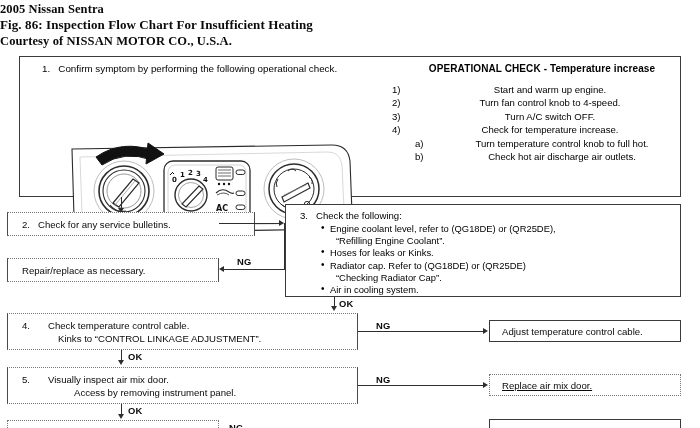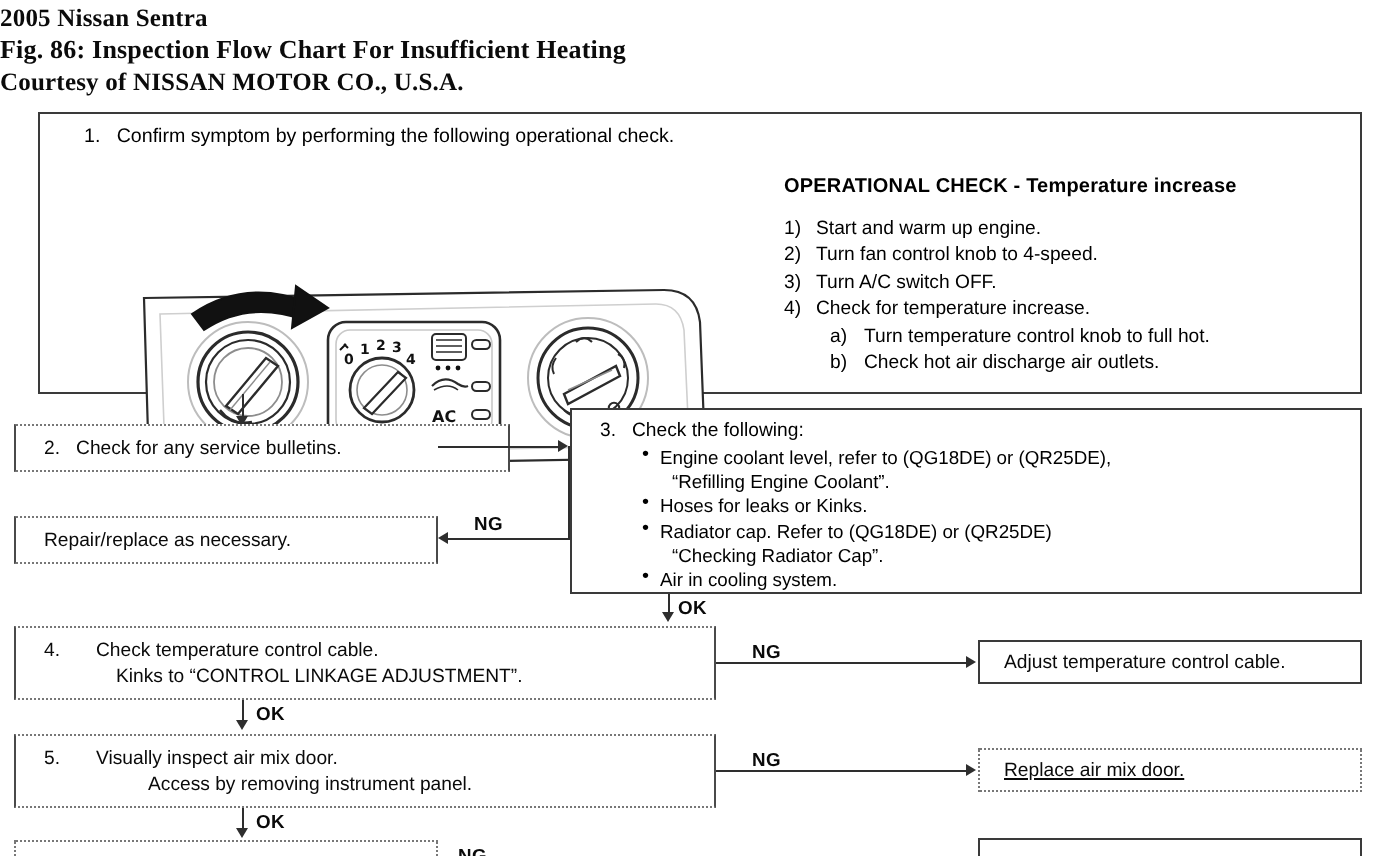--- a/index.html
+++ b/index.html
@@ -35,21 +35,21 @@
   .arrow-d{position:absolute;width:0;height:0;border-left:3.4px solid transparent;
            border-right:3.4px solid transparent;border-top:5px solid #2e2e2e;}
   .arrow-r{position:absolute;width:0;height:0;border-top:3.4px solid transparent;
            border-bottom:3.4px solid transparent;border-left:5px solid #2e2e2e;}
   .arrow-l{position:absolute;width:0;height:0;border-top:3.4px solid transparent;
            border-bottom:3.4px solid transparent;border-right:5px solid #2e2e2e;}
   .flag{position:absolute;font-size:9.4px;font-weight:bold;color:#0a0a0a;letter-spacing:.2px;}
 
   
   #step1-text{position:absolute;left:22px;top:6px;font-size:9.8px;}
-  #op-block{position:absolute;left:372px;top:31px;width:300px;}
+  #op-block{position:absolute;left:372px;top:6px;width:300px;}
   #op-head{font-size:10px;font-weight:bold;letter-spacing:.1px;}
   .op-li{font-size:9.6px;line-height:13.4px;margin-left:16px;position:relative;}
   .op-li .num{position:absolute;left:-16px;top:0;}
   .op-sub{font-size:9.6px;line-height:13.4px;margin-left:40px;position:relative;}
   .op-sub .num{position:absolute;left:-17px;top:0;}
 
   
   .b3-title{font-size:9.6px;margin-left:16px;position:relative;}
   .b3-title .num{position:absolute;left:-16px;top:0;}
   .b3-li{font-size:9.4px;line-height:12.2px;margin-left:30px;position:relative;}
@@ -70,21 +70,21 @@
 <body>
 
 <div id="page">
 
   <div class="title-block">
     <div class="t-line t1">2005 Nissan Sentra</div>
     <div class="t-line t2">Fig. 86: Inspection Flow Chart For Insufficient Heating</div>
     <div class="t-line t3">Courtesy of NISSAN MOTOR CO., U.S.A.</div>
   </div>
 
-  <div class="box bsolid" style="left:19px;top:56px;width:662px;height:141px;">
+  <div class="box bsolid" style="left:19px;top:56px;width:662px;height:141px;text-align:center;">
 
     <div id="step1-text">
       <span>1.</span>
       &nbsp;
       <span>Confirm symptom by performing the following operational check.</span>
     </div>
 
     <div id="op-block">
       <div id="op-head">OPERATIONAL CHECK - Temperature increase</div>
       <div style="height:9px;"></div>

